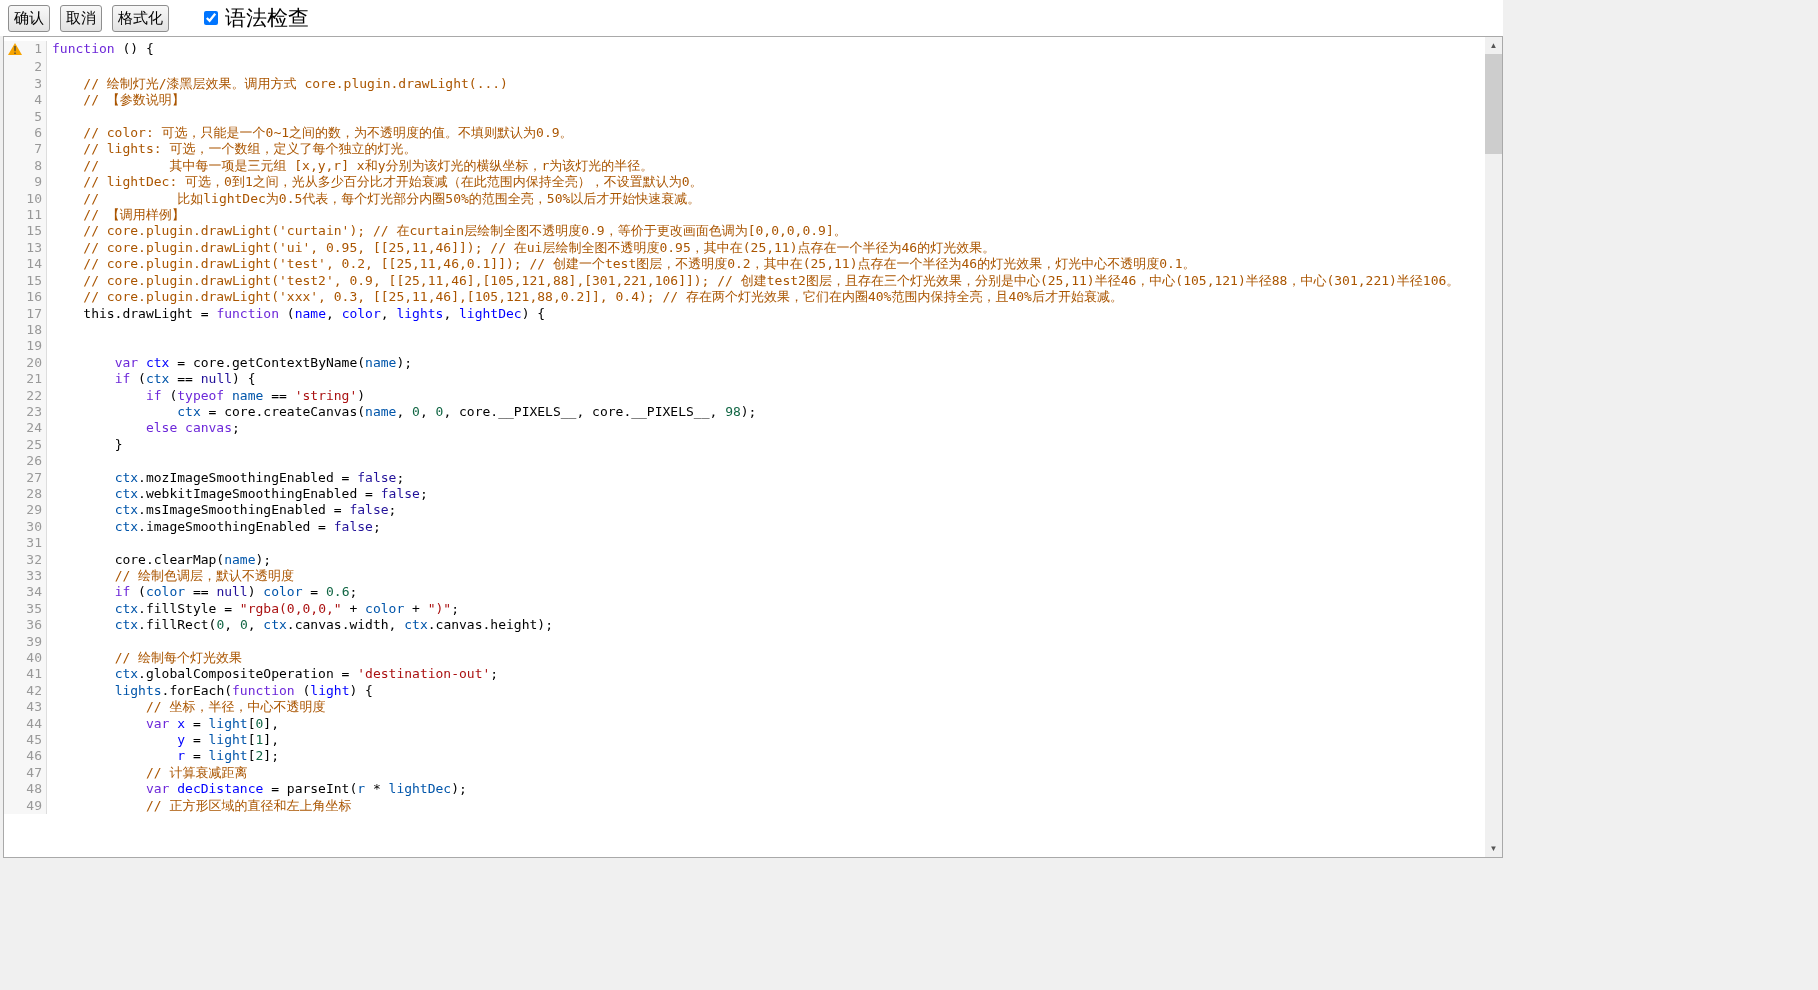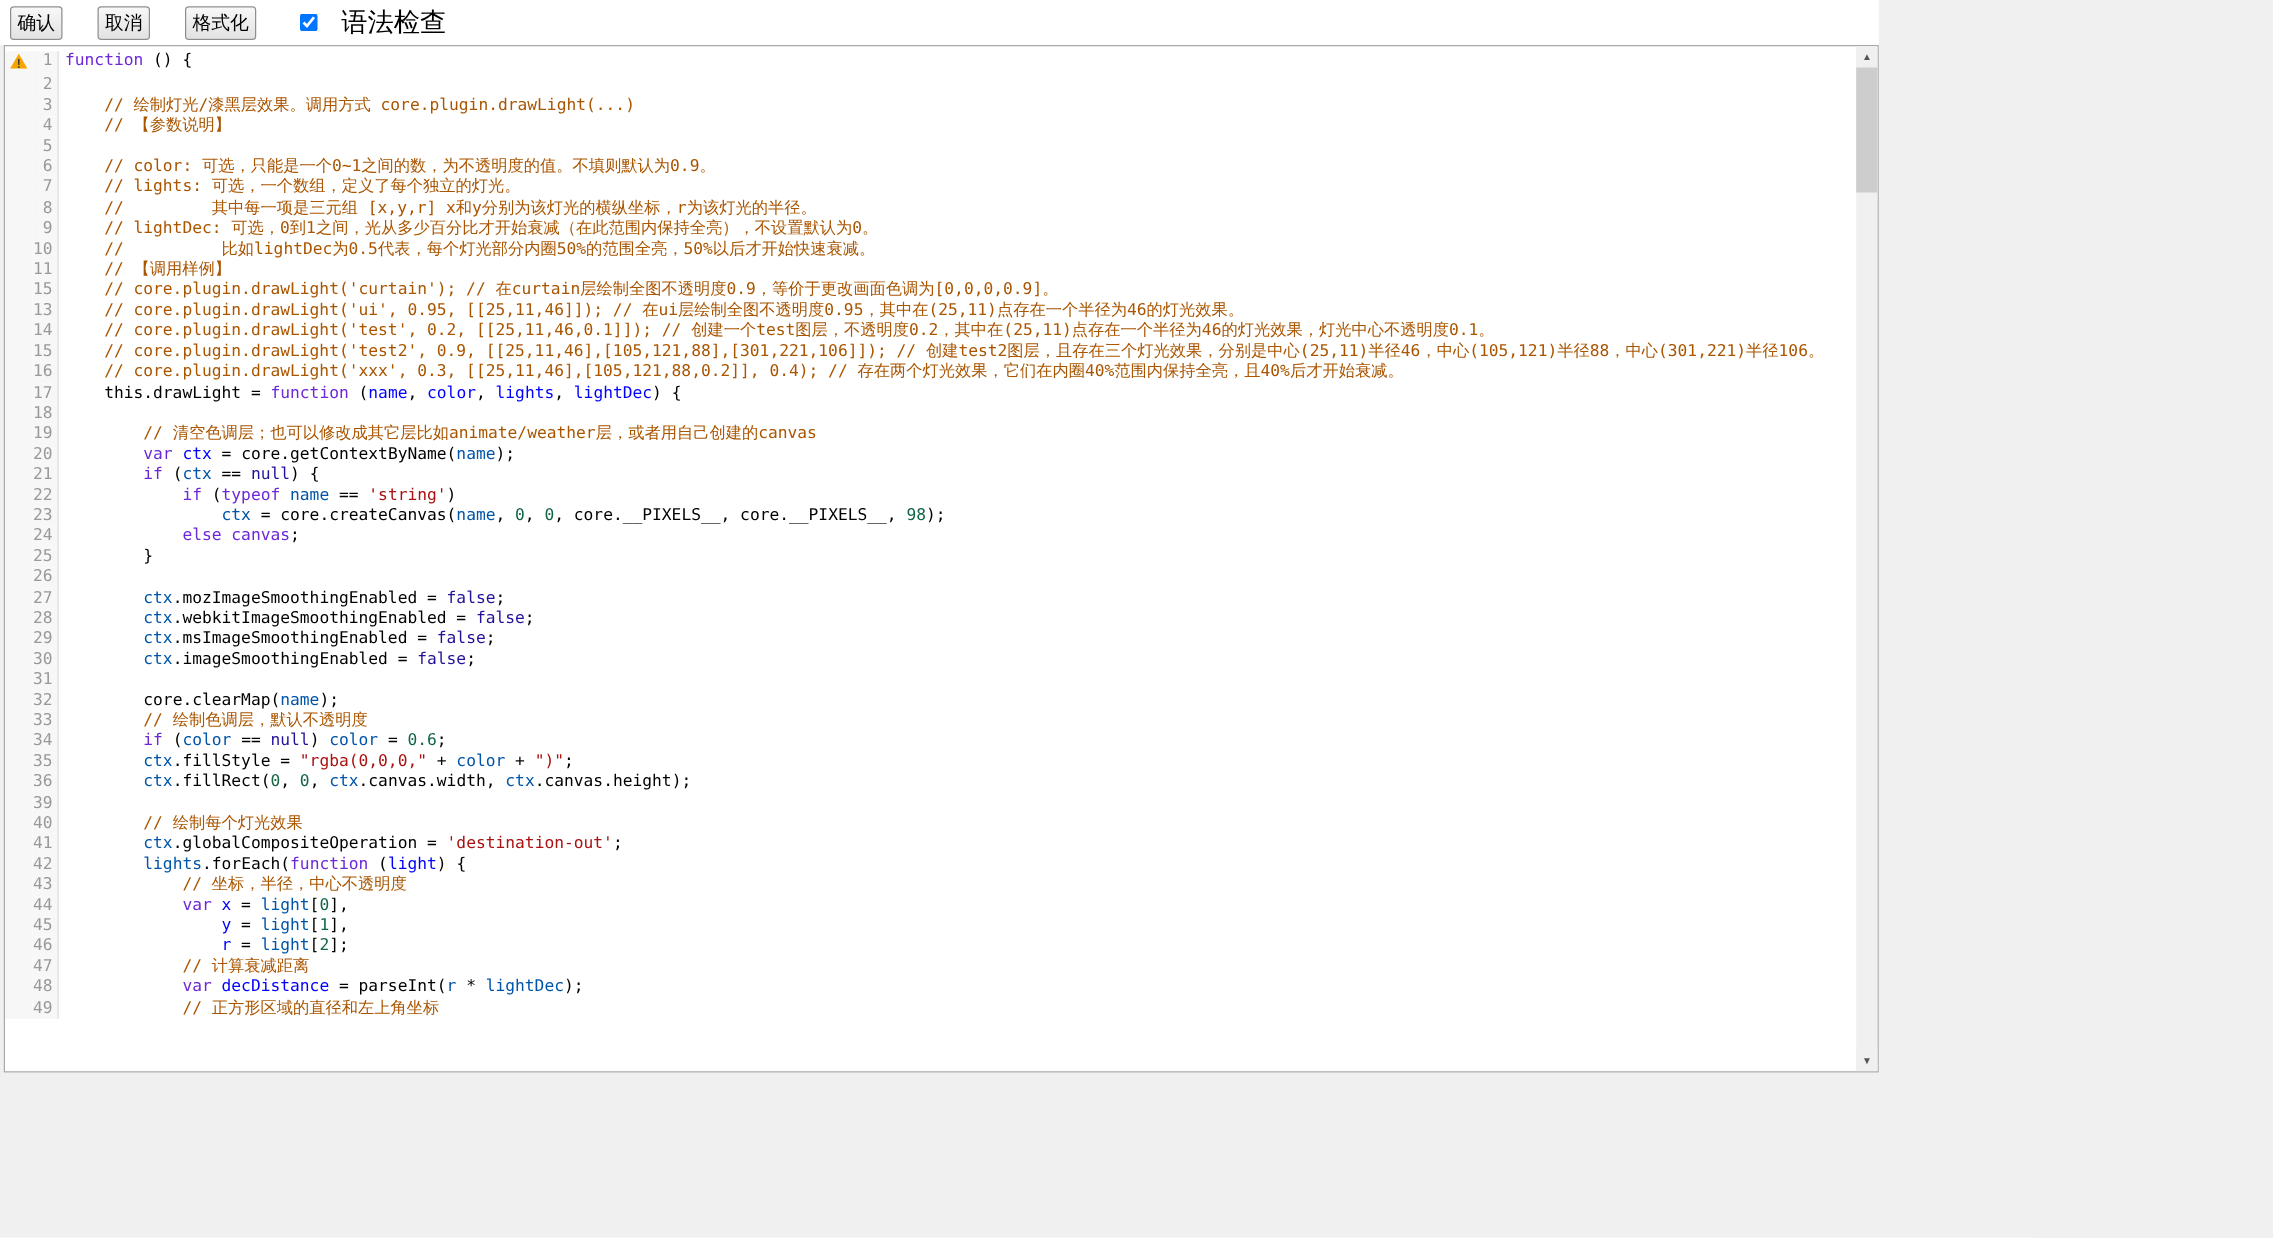--- a/index.html
+++ b/index.html
@@ -6,26 +6,26 @@
   body{
     width:1818px;height:990px;background:#f0f0f0;overflow:hidden;
     font-family:"Liberation Sans",sans-serif;position:relative;
   }
   
   .toolbar{
     position:absolute;top:0;left:0;width:1503px;height:36px;background:#ffffff;
     display:flex;align-items:center;padding-left:8px;box-sizing:border-box;
   }
   .tb-btn{
-    margin-right:28px;height:27px;padding:1px 5px;font-size:15px;color:#000;
+    margin-right:10px;height:27px;padding:1px 5px;font-size:15px;color:#000;
     background:linear-gradient(#f8f8f8,#e2e2e2);
     border:1px solid #8e8e8e;border-radius:3px;
     font-family:"Liberation Sans",sans-serif;cursor:pointer;
   }
-  .syntax{display:flex;align-items:center;margin-left:7px;gap:12px;}
+  .syntax{display:flex;align-items:center;margin-left:25px;}
   .syntax input{width:14px;height:14px;margin:0 7px 0 0;}
   .syntax span{font-size:21px;color:#000;}
   
   .editor{
     position:absolute;top:36px;left:3px;width:1500px;height:822px;
     background:#fff;border:1px solid #a9a9a9;box-sizing:border-box;overflow:hidden;
   }
   .code-scroll{
     position:absolute;top:0;left:0;right:17px;bottom:0;overflow:hidden;
     padding-top:4px;
@@ -164,21 +164,21 @@
         <div class="cm-code"><span class="cp">    this.drawLight = </span><span class="ck">function</span><span class="cp"> (</span><span class="cd">name</span><span class="cp">, </span><span class="cd">color</span><span class="cp">, </span><span class="cd">lights</span><span class="cp">, </span><span class="cd">lightDec</span><span class="cp">) {</span></div>
       </div>
       <div class="cm-row">
         <div class="gut-marker"></div>
         <div class="gut-num">18</div>
         <div class="cm-code"></div>
       </div>
       <div class="cm-row">
         <div class="gut-marker"></div>
         <div class="gut-num">19</div>
-        <div class="cm-code"><span class="cp">        </span><span class="cc">// 清空色调层；也可以修改成其它层比如animate/weather层，或者用自己创建的canvas</span></div>
+        <div class="cm-code"><span class="cp">        </span></div>
       </div>
       <div class="cm-row">
         <div class="gut-marker"></div>
         <div class="gut-num">20</div>
         <div class="cm-code"><span class="cp">        </span><span class="ck">var</span><span class="cp"> </span><span class="cd">ctx</span><span class="cp"> = core.getContextByName(</span><span class="cv">name</span><span class="cp">);</span></div>
       </div>
       <div class="cm-row">
         <div class="gut-marker"></div>
         <div class="gut-num">21</div>
         <div class="cm-code"><span class="cp">        </span><span class="ck">if</span><span class="cp"> (</span><span class="cv">ctx</span><span class="cp"> == </span><span class="ca">null</span><span class="cp">) {</span></div>

